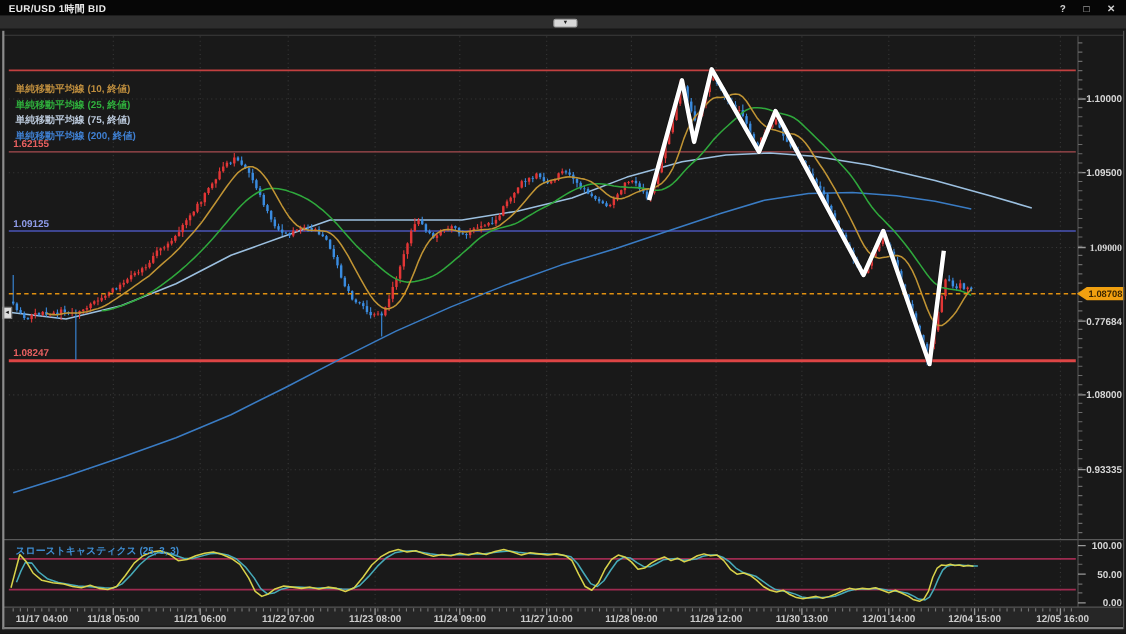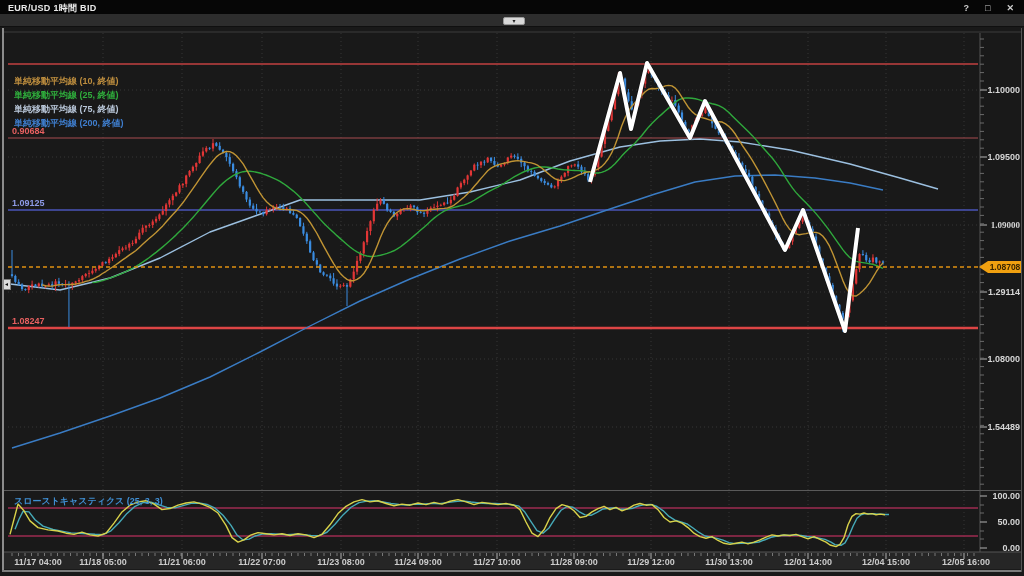--- a/index.html
+++ b/index.html
@@ -871,29 +871,29 @@
     <polygon points="979,267 988,261 1022,261 1022,273 988,273" fill="#f0a010"></polygon>
   </svg>
 
 <div id="legend">
     <div class="legend-row" style="color: rgb(189, 141, 62); margin-top: 37px;">単純移動平均線 (10, 終値)</div>
     <div class="legend-row" style="color: rgb(47, 174, 60);">単純移動平均線 (25, 終値)</div>
     <div class="legend-row" style="color: rgb(185, 199, 217);">単純移動平均線 (75, 終値)</div>
     <div class="legend-row" style="color: rgb(63, 127, 208);">単純移動平均線 (200, 終値)</div>
   </div>
 <div id="labels-layer">
-    <span class="hline-label" style="left: 12px; top: 126px; color: rgb(232, 96, 96);">0.90684</span>
+    <span class="hline-label" style="left: 12px; top: 126px; color: rgb(232, 96, 96);">1.62155</span>
     <span class="hline-label" style="left: 12px; top: 198px; color: rgb(142, 155, 232);">1.09125</span>
     <span class="hline-label" style="left: 12px; top: 316px; color: rgb(232, 96, 96);">1.08247</span>
     <span class="axis-label" style="right: 4px; top: 85px;">1.10000</span>
     <span class="axis-label" style="right: 4px; top: 152px;">1.09500</span>
     <span class="axis-label" style="right: 4px; top: 220px; font-family: Liberation Serif, serif;">1.09000</span>
-    <span class="axis-label" style="right: 4px; top: 287px;">1.29114</span>
+    <span class="axis-label" style="right: 4px; top: 287px;">0.77684</span>
     <span class="axis-label" style="right: 4px; top: 354px;">1.08000</span>
-    <span class="axis-label" style="right: 4px; top: 422px;">1.54489</span>
+    <span class="axis-label" style="right: 4px; top: 422px;">0.93335</span>
     <span class="axis-label" style="right: 4px; top: 491px;">100.00</span>
     <span class="axis-label" style="right: 4px; top: 517px;">50.00</span>
     <span class="axis-label" style="right: 4px; top: 543px;">0.00</span>
     <span class="time-label" style="left: 38px;">11/17 04:00</span>
     <span class="time-label" style="left: 103px;">11/18 05:00</span>
     <span class="time-label" style="left: 182px;">11/21 06:00</span>
     <span class="time-label" style="left: 262px;">11/22 07:00</span>
     <span class="time-label" style="left: 341px;">11/23 08:00</span>
     <span class="time-label" style="left: 418px;">11/24 09:00</span>
     <span class="time-label" style="left: 497px; text-align: right;">11/27 10:00</span>

